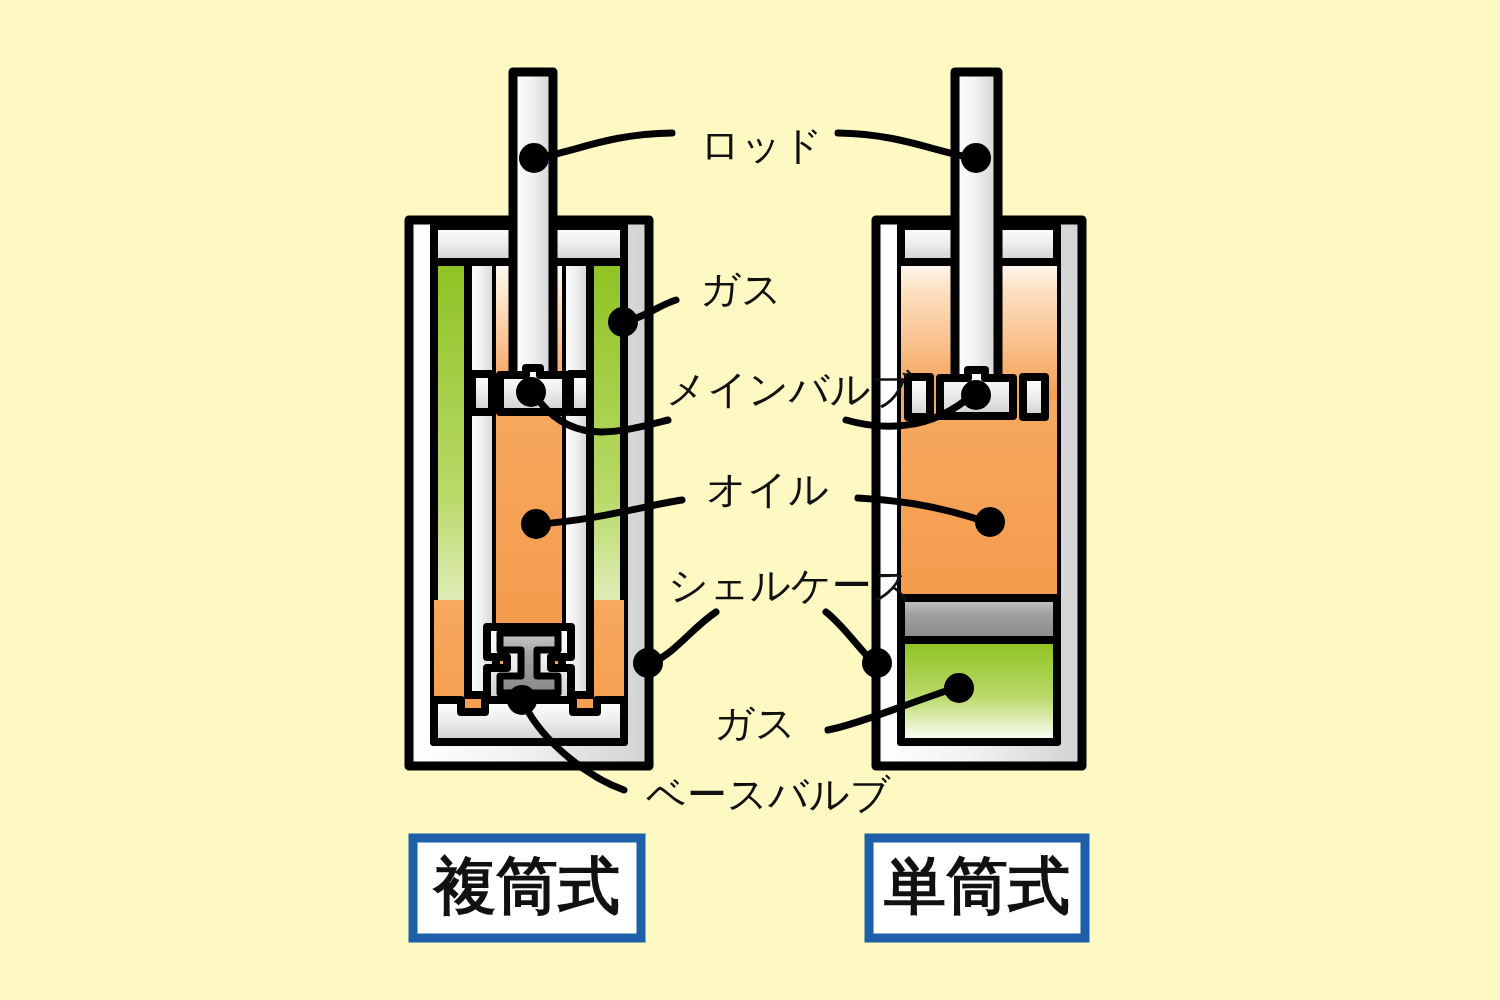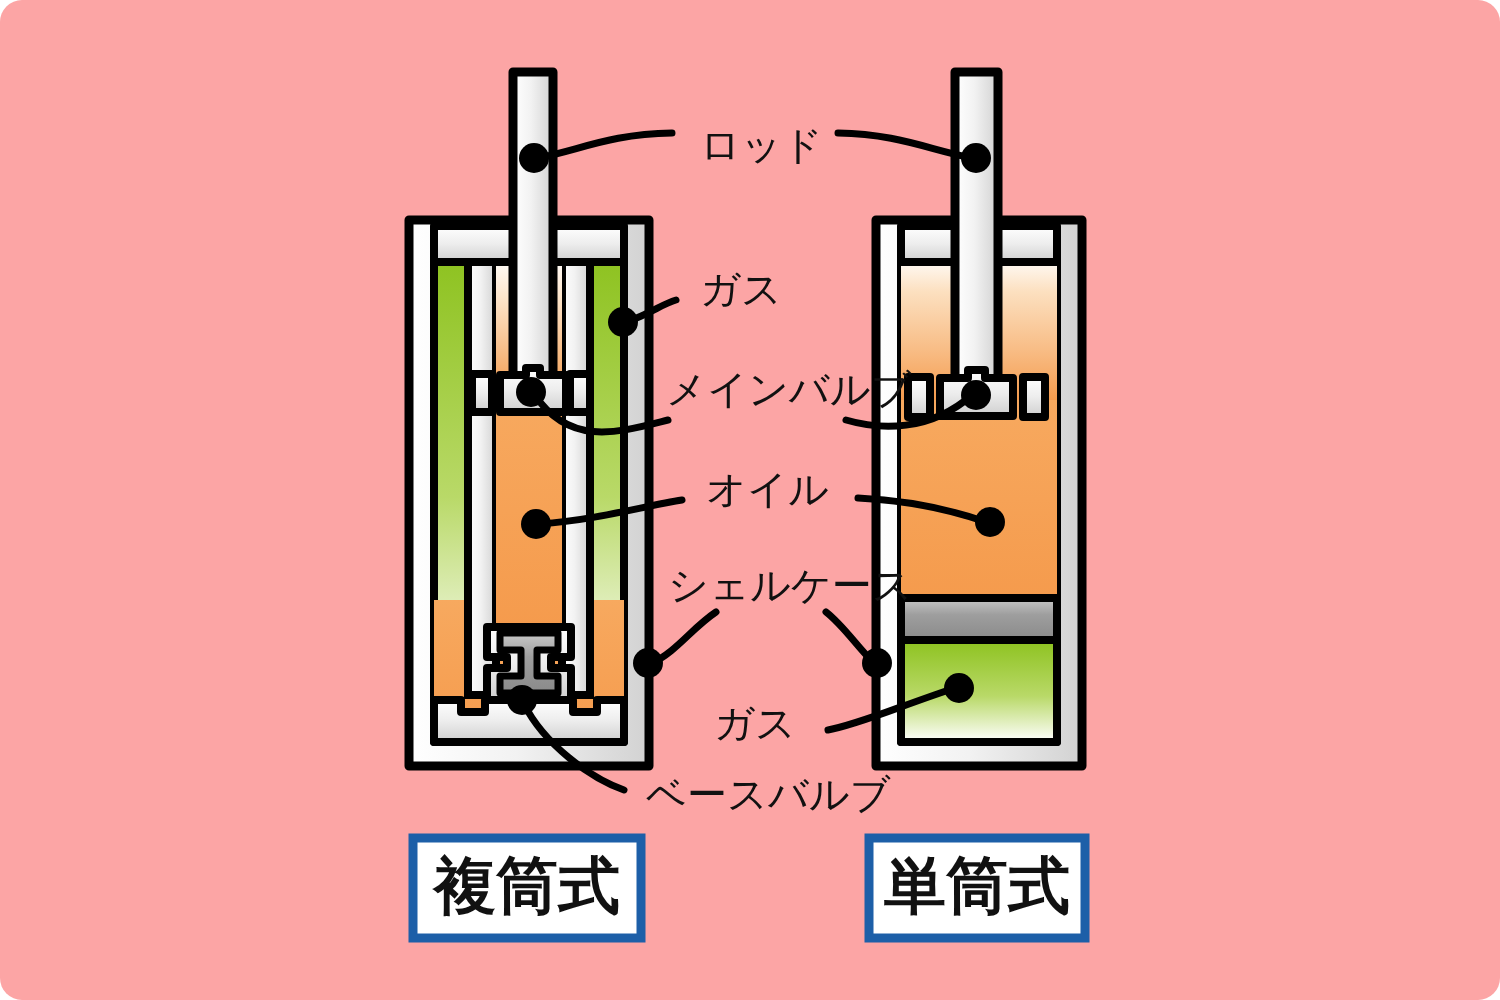--- a/index.html
+++ b/index.html
@@ -1,18 +1,18 @@
 <!DOCTYPE html>
 <html><head>
 <meta charset="utf-8">
 <style>
   html,body{margin:0;padding:0;background:#ffffff;}
   body{width:1500px;height:1000px;overflow:hidden;
        font-family:"DejaVu Sans","Liberation Sans",sans-serif;}
-  #stage{position:relative;width:1500px;height:1000px;background:#fca5a5;border-radius:22px;}
+  #stage{position:relative;width:1500px;height:1000px;background:#fef9c3;}
   svg#diagram{position:absolute;left:0;top:0;width:1500px;height:1000px;}
   .lbl{font-family:"DejaVu Sans","Liberation Sans",sans-serif;
        font-size:40px;fill:#111;dominant-baseline:middle;}
   .cap{font-family:"DejaVu Sans","Liberation Sans",sans-serif;
        font-size:62px;font-weight:700;fill:#111;
        dominant-baseline:middle;text-anchor:middle;}
 </style>
 </head>
 <body>
 

